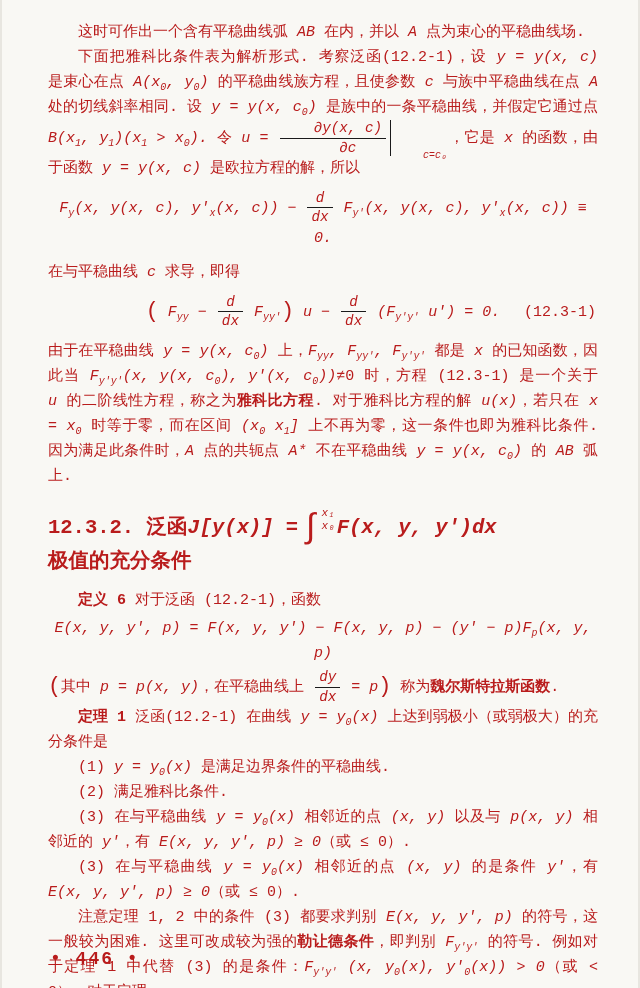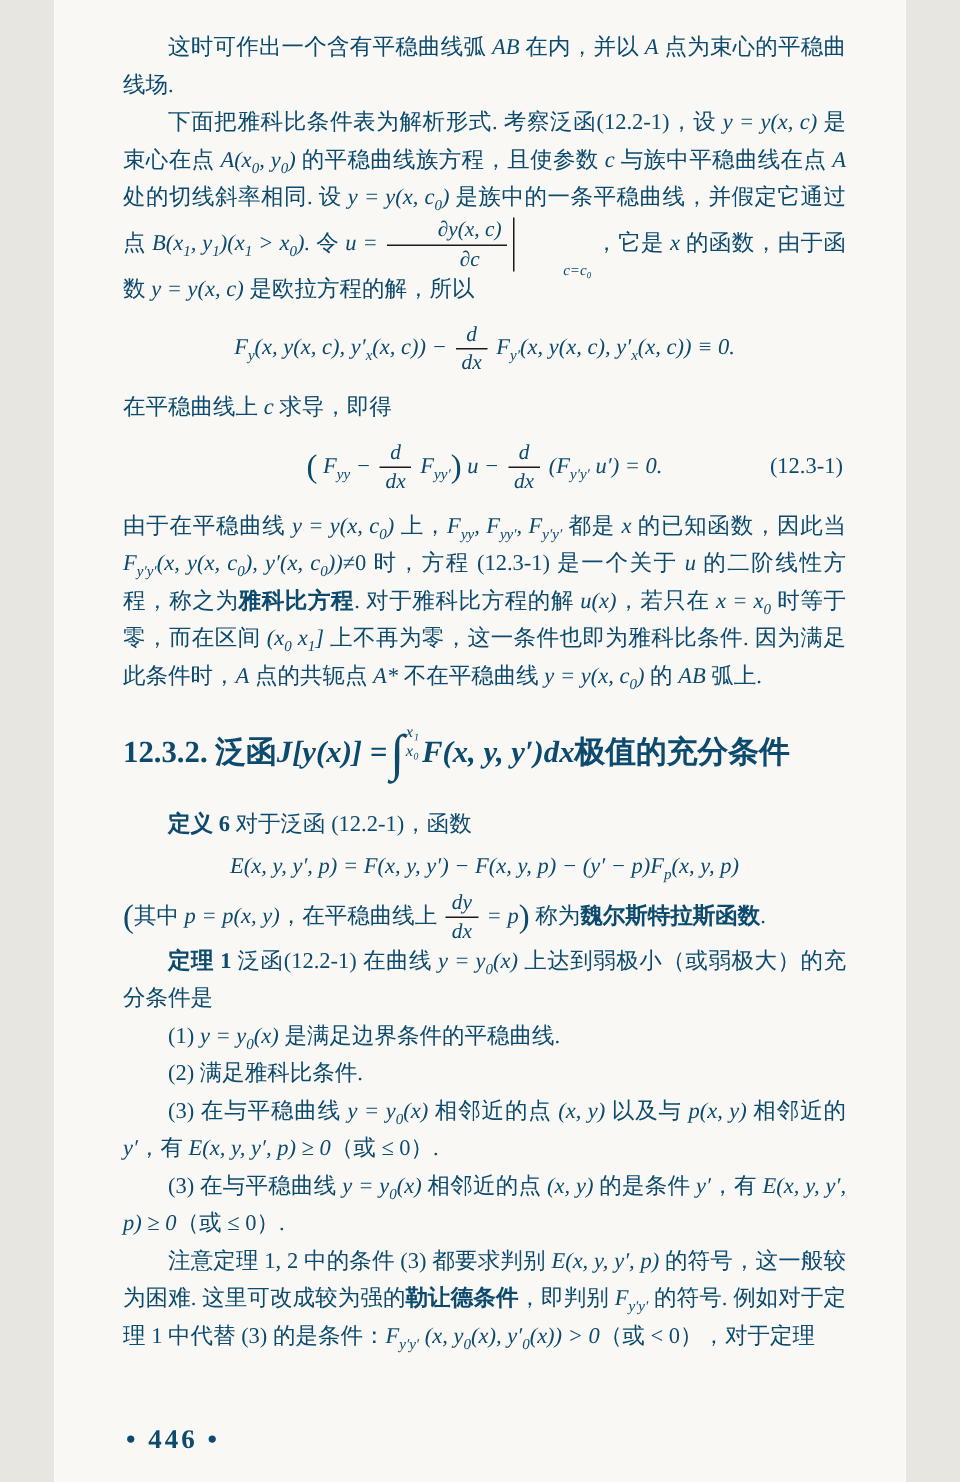--- a/index.html
+++ b/index.html
@@ -1,24 +1,24 @@
 <!DOCTYPE html>
 <html><head>
 <meta charset="utf-8">
 <style>
   html,body{margin:0;padding:0;background:#e8e6e0;}
   .page{
     position:relative;
-    width:568px;height:988px;
+    width:636px;height:988px;
     margin:0 auto;
     background:#f9f8f4;
     box-sizing:border-box;
     padding:20px 40px 0 46px;
-    font-family:Liberation Serif, serif;
-    color:#0c4a6e;
+    font-family:Liberation Mono, monospace;
+    color:#b91c1c;
     font-size:15px;
     line-height:25px;
     overflow:hidden;
   }
   .para{margin:0;text-align:justify;}
   .indent{text-indent:2em;}
   .it{font-style:italic;}
   .b{font-weight:bold;}
   .txt{font-style:normal;text-align:center;}
   sub{font-style:italic;font-size:10px;line-height:0;}
@@ -59,21 +59,21 @@
 
   <p class="para indent"><span class="txt">下面把雅科比条件表为解析形式. 考察泛函(12.2-1)，设 </span><span class="it">y = y(x, c)</span><span class="txt"> 是束心在点 </span><span class="it">A(x</span><sub>0</sub><span class="it">, y</span><sub>0</sub><span class="it">)</span><span class="txt"> 的平稳曲线族方程，且使参数 </span><span class="it">c</span><span class="txt"> 与族中平稳曲线在点 </span><span class="it">A</span><span class="txt"> 处的切线斜率相同.  设 </span><span class="it">y = y(x, c</span><sub>0</sub><span class="it">)</span><span class="txt"> 是族中的一条平稳曲线，并假定它通过点 </span><span class="it">B(x</span><sub>1</sub><span class="it">, y</span><sub>1</sub><span class="it">)(x</span><sub>1</sub><span class="it"> &gt; x</span><sub>0</sub><span class="it">).</span><span class="txt">  令 </span><span class="it">u = </span><span class="frac"><span class="num">∂y(x, c)</span><span class="den">∂c</span></span><span class="evalbar">
         <span class="rule"></span>
         <sub>c=c₀</sub>
       </span><span class="txt">，它是 </span><span class="it">x</span><span class="txt"> 的函数，由于函数 </span><span class="it">y = y(x, c)</span><span class="txt"> 是欧拉方程的解，所以</span></p>
 
   <div class="eqrow">
     <span class="eq"><span class="it">F</span><sub>y</sub><span class="it">(x, y(x, c), y′</span><sub>x</sub><span class="it">(x, c)) − </span><span class="frac"><span class="num">d</span><span class="den">dx</span></span><span class="it"> F</span><sub>y′</sub><span class="it">(x, y(x, c), y′</span><sub>x</sub><span class="it">(x, c)) ≡ 0.</span></span>
   </div>
 
-  <p class="para"><span class="txt">在平稳曲线上 </span><span class="it">c</span><span class="txt"> 求导，即得</span></p>
+  <p class="para"><span class="txt">在与平稳曲线 </span><span class="it">c</span><span class="txt"> 求导，即得</span></p>
 
   <div class="eqrow">
     <span class="eq"><span class="bigp">(</span><span class="it"> F</span><sub>yy</sub><span class="it"> − </span><span class="frac"><span class="num">d</span><span class="den">dx</span></span><span class="it"> F</span><sub>yy′</sub><span class="bigp">)</span><span class="it"> u − </span><span class="frac"><span class="num">d</span><span class="den">dx</span></span><span class="it"> (F</span><sub>y′y′</sub><span class="it"> u′) = 0.</span></span>
     <span class="eqnum">(12.3-1)</span>
   </div>
 
   <p class="para"><span class="txt">由于在平稳曲线 </span><span class="it">y = y(x, c</span><sub>0</sub><span class="it">)</span><span class="txt"> 上，</span><span class="it">F</span><sub>yy</sub><span class="it">, F</span><sub>yy′</sub><span class="it">, F</span><sub>y′y′</sub><span class="txt"> 都是 </span><span class="it">x</span><span class="txt"> 的已知函数，因此当 </span><span class="it">F</span><sub>y′y′</sub><span class="it">(x, y(x, c</span><sub>0</sub><span class="it">), y′(x, c</span><sub>0</sub><span class="it">))</span><span class="txt">≠0 时，方程 (12.3-1) 是一个关于 </span><span class="it">u</span><span class="txt"> 的二阶线性方程，称之为</span><span class="b">雅科比方程</span><span class="txt">.  对于雅科比方程的解 </span><span class="it">u(x)</span><span class="txt">，若只在 </span><span class="it">x = x</span><sub>0</sub><span class="txt"> 时等于零，而在区间 </span><span class="it">(x</span><sub>0</sub><span class="it"> x</span><sub>1</sub><span class="it">]</span><span class="txt"> 上不再为零，这一条件也即为雅科比条件.  因为满足此条件时，</span><span class="it">A</span><span class="txt"> 点的共轭点 </span><span class="it">A*</span><span class="txt"> 不在平稳曲线 </span><span class="it">y = y(x, c</span><sub>0</sub><span class="it">)</span><span class="txt"> 的 </span><span class="it">AB</span><span class="txt"> 弧上.</span></p>
 
   <h2 class="section-heading">
       <span class="txt">12.3.2. 泛函  </span>

